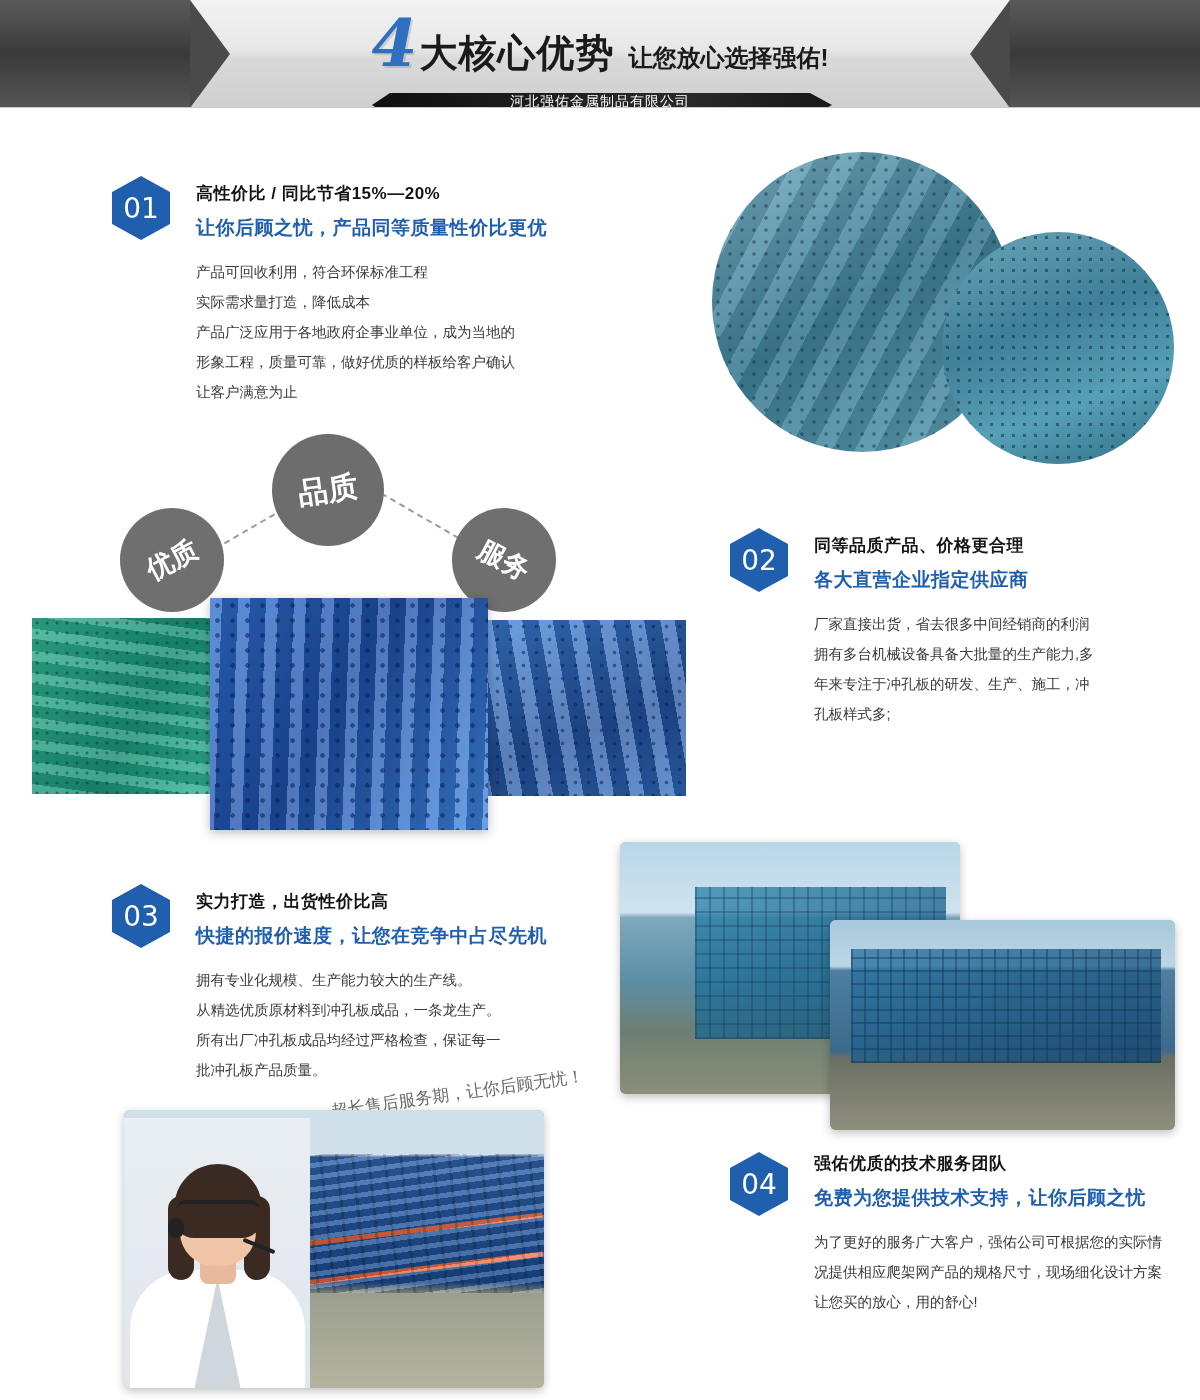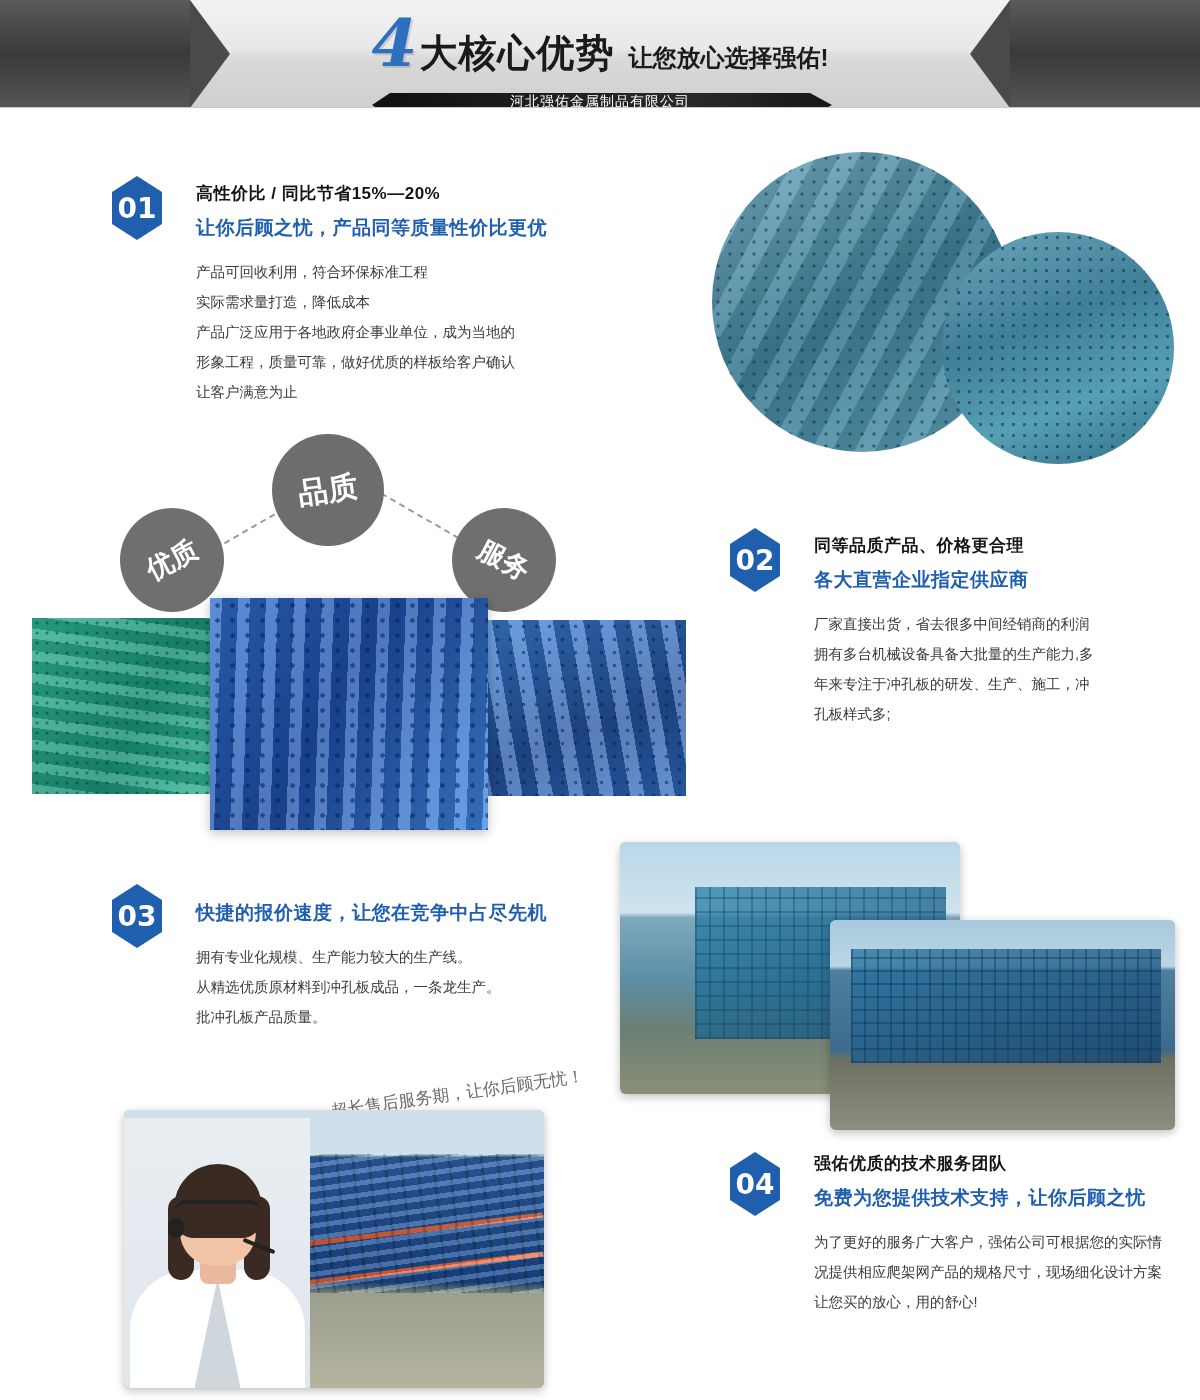--- a/index.html
+++ b/index.html
@@ -73,25 +73,25 @@
     border-top: 12px solid transparent; border-bottom: 12px solid transparent;
   }
   .hdr-band span {
     color: #ffffff; font-size: 14px; letter-spacing: 1px; white-space: nowrap;
   }
 
   
   .abs { position: absolute; }
 
   .hex {
-    width: 50px; height: 64px;
+    width: 58px; height: 64px;
     background: #1f5fae;
     clip-path: polygon(50% 0%, 100% 25%, 100% 75%, 50% 100%, 0% 75%, 0% 25%);
     display: flex; align-items: center; justify-content: center;
-    color: #fff; font-size: 28px; font-weight: bold;
+    color: #fff; font-size: 28px; font-weight: normal;
     font-family: "DejaVu Sans", sans-serif;
   }
 
   .h1-title { font-size: 17px; font-weight: bold; color: #141414; letter-spacing: .5px; }
   .h2-title { font-size: 19px; font-weight: bold; color: #1f5fae; margin-top: 10px; letter-spacing: .5px; }
   .body-text { font-size: 14.5px; color: #3b3b3b; line-height: 30px; margin-top: 16px; }
 
   
   .circle-big, .circle-small {
     position: absolute; border-radius: 50%; overflow: hidden;
@@ -293,24 +293,26 @@
     <div>拥有多台机械设备具备大批量的生产能力,多</div>
     <div>年来专注于冲孔板的研发、生产、施工，冲</div>
     <div>孔板样式多;</div>
   </div>
 </div>
 
 <div class="abs" style="left:112px; top:884px;">
   <div class="hex">03</div>
 </div>
 <div class="abs" style="left:196px; top:890px; width:400px;">
+  <div class="h1-title">实力打造，出货性价比高</div>
   <div class="h2-title">快捷的报价速度，让您在竞争中占尽先机</div>
   <div class="body-text">
     <div>拥有专业化规模、生产能力较大的生产线。</div>
     <div>从精选优质原材料到冲孔板成品，一条龙生产。</div>
+    <div>所有出厂冲孔板成品均经过严格检查，保证每一</div>
     <div>批冲孔板产品质量。</div>
   </div>
 </div>
 
 <div class="photo shadow" style="left:620px; top:842px; width:340px; height:252px; border-radius:6px;">
   <div class="site-photo-a"></div>
 </div>
 <div class="photo shadow" style="left:830px; top:920px; width:345px; height:210px; border-radius:6px;">
   <div class="site-photo-b"></div>
 </div>

